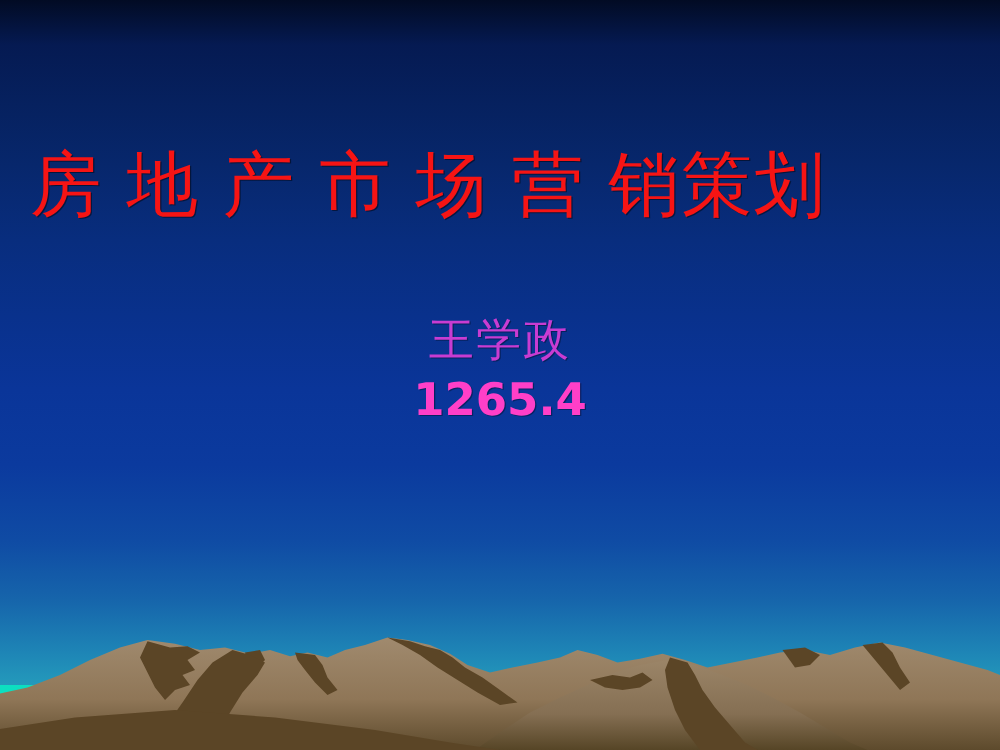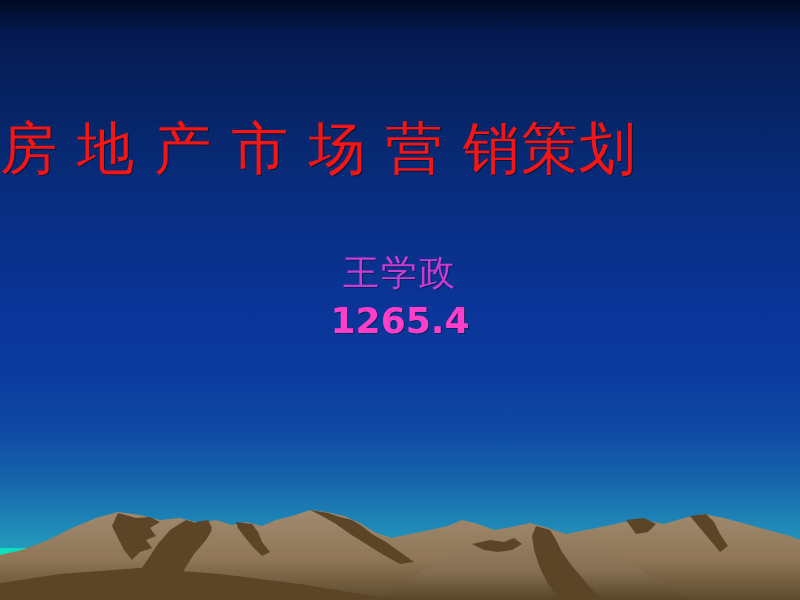--- a/index.html
+++ b/index.html
@@ -57,20 +57,21 @@
     height: 110px;
   }
 
   
   #title-block {
     position: absolute;
     top: 112px;
     left: 0;
     width: 636px;
     text-align: center;
+    padding-left: 24px;
   }
   #main-title {
     display: inline-block;
     color: #f61414;
     font-family: "DejaVu Serif", "Liberation Serif", serif;
     font-size: 57px;
     line-height: 72px;
     letter-spacing: 1px;
     white-space: pre;
     text-shadow: 1px 1px 0 rgba(0,0,0,0.45);

